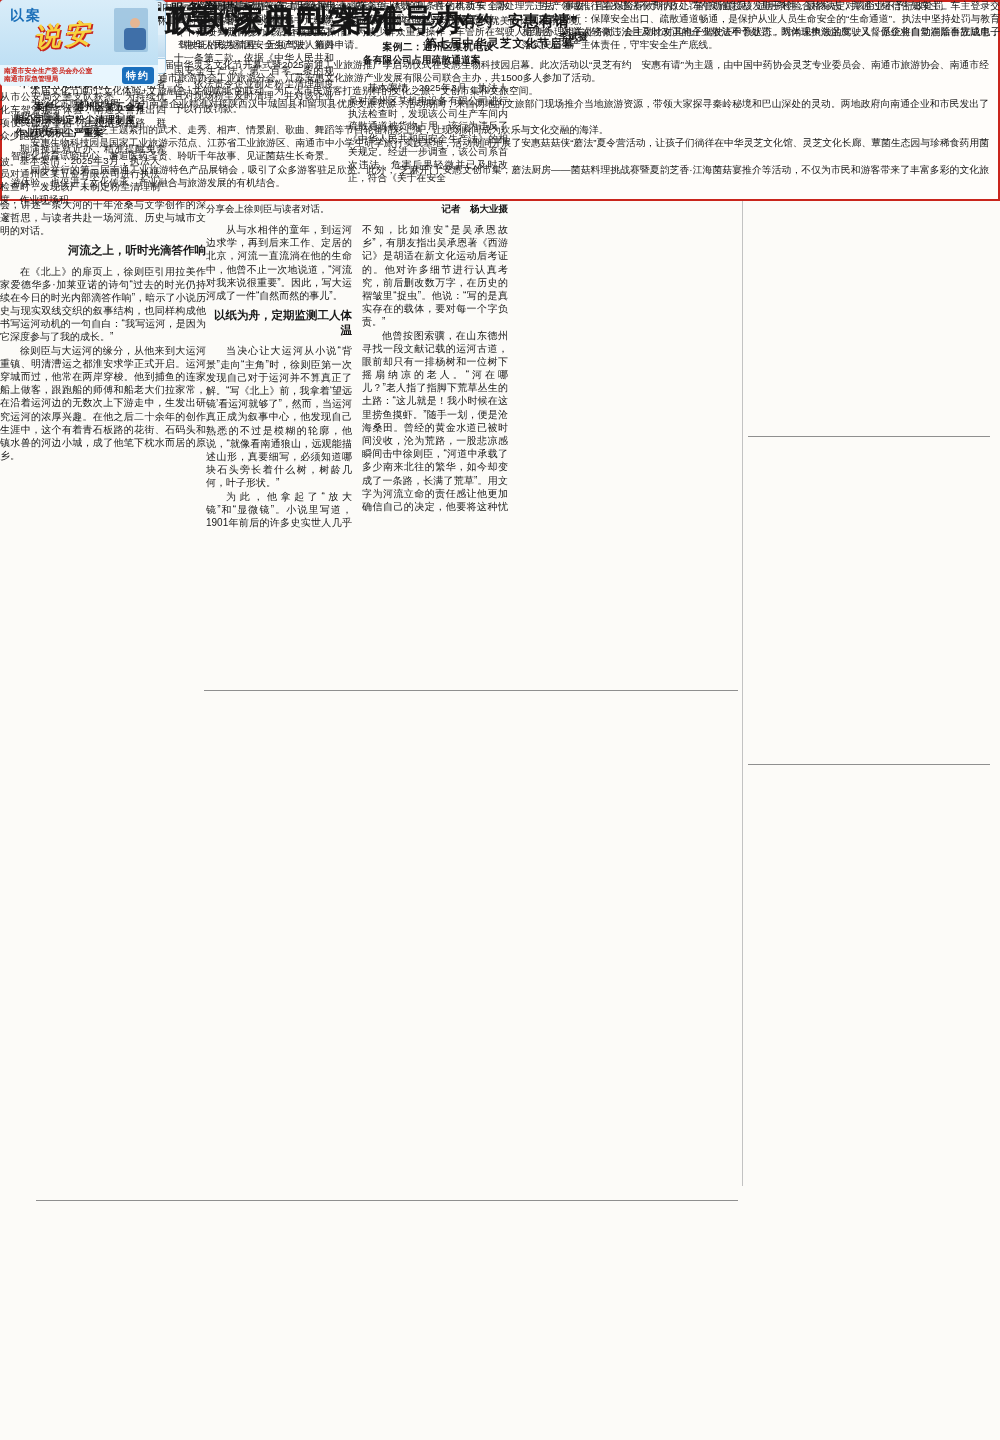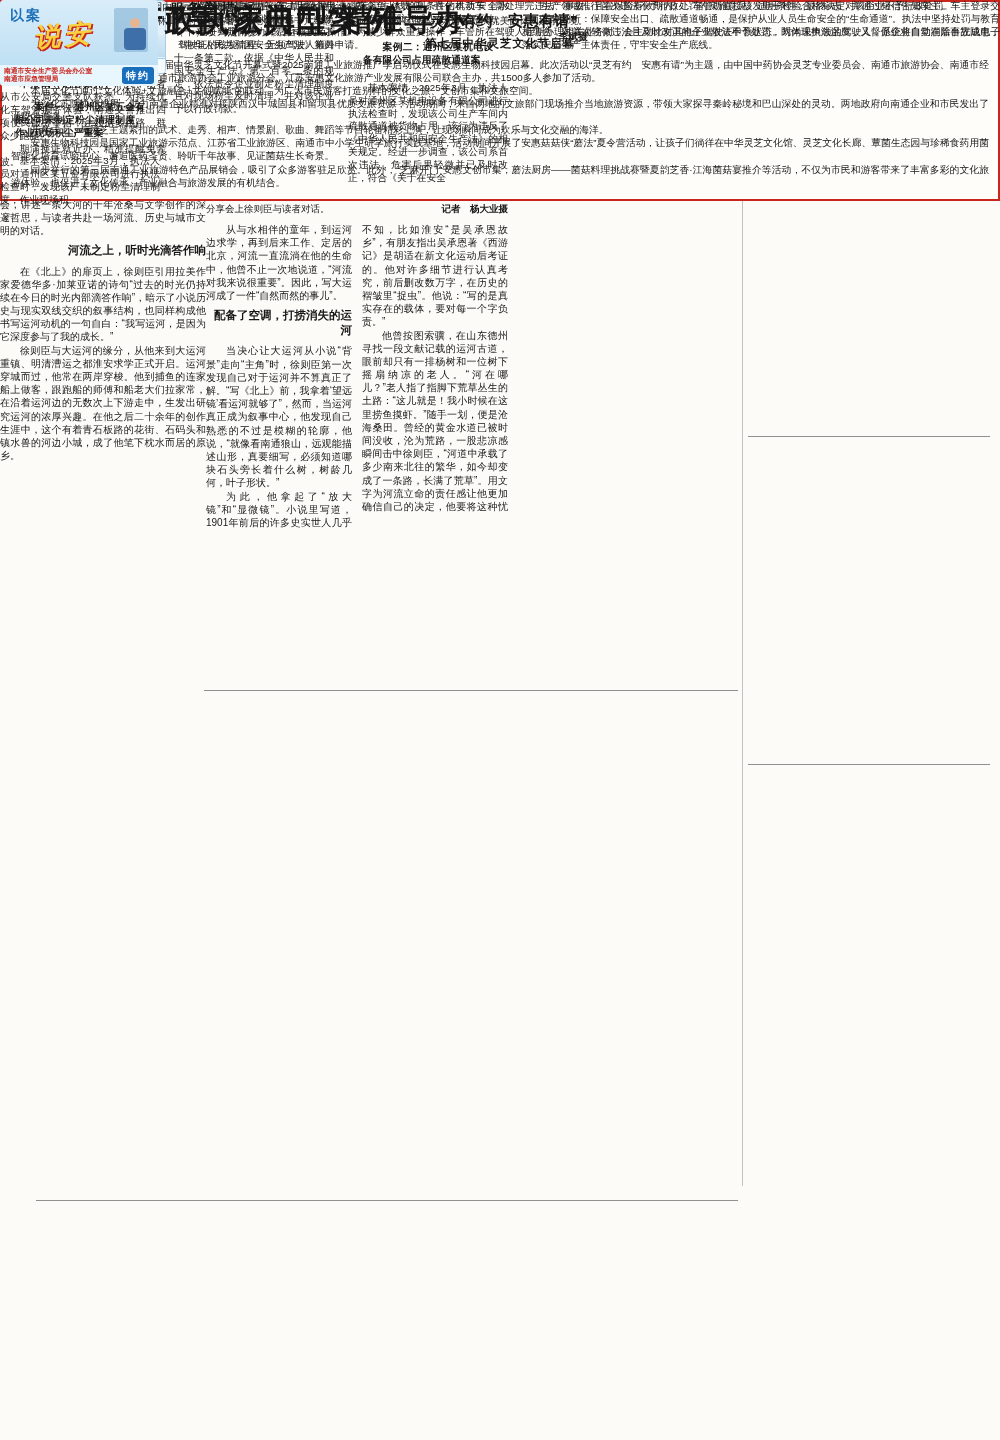--- a/index.html
+++ b/index.html
@@ -150,21 +150,21 @@
         <span class="ph-bodyp"></span>
       </div>
       <div class="m-cap">
         <span>分享会上徐则臣与读者对话。</span>
         <span class="cr">记者　杨大业摄</span>
       </div>
       <div class="m-cols bodytxt jt">
         <div>
             <p class="para">从与水相伴的童年，到运河边求学，再到后来工作、定居的北京，河流一直流淌在他的生命中，他曾不止一次地说道，“河流对我来说很重要”。因此，写大运河成了一件“自然而然的事儿”。</p>
           </div>
-        <div class="sub-in">配备了空调，打捞消失的运河</div>
+        <div class="sub-in">以纸为舟，定期监测工人体温</div>
         <div>
             <p class="para">当决心让大运河从小说“背景”走向“主角”时，徐则臣第一次发现自己对于运河并不算真正了解。“写《北上》前，我拿着‘望远镜’看运河就够了”，然而，当运河真正成为叙事中心，他发现自己熟悉的不过是模糊的轮廓，他说，“就像看南通狼山，远观能描述山形，真要细写，必须知道哪块石头旁长着什么树，树龄几何，叶子形状。”</p>
             <p class="para">为此，他拿起了“放大镜”和“显微镜”。小说里写道，1901年前后的许多史实世人几乎不知，比如淮安“是吴承恩故乡”，有朋友指出吴承恩著《西游记》是胡适在新文化运动后考证的。他对许多细节进行认真考究，前后删改数万字，在历史的褶皱里“捉虫”。他说：“写的是真实存在的载体，要对每一个字负责。”</p>
             <p class="para">他曾按图索骥，在山东德州寻找一段文献记载的运河古道，眼前却只有一排杨树和一位树下摇扇纳凉的老人。“河在哪儿？”老人指了指脚下荒草丛生的土路：“这儿就是！我小时候在这里捞鱼摸虾。”随手一划，便是沧海桑田。曾经的黄金水道已被时间没收，沦为荒路，一股悲凉感瞬间击中徐则臣，“河道中承载了多少南来北往的繁华，如今却变成了一条路，长满了荒草”。用文字为河流立命的责任感让他更加确信自己的决定，他要将这种忧患意识呈现出来，将消失的运河从时间里打捞出来。</p>
           </div>
 
       </div>
     </div>
     <div class="col5 bodytxt jt">
       <div class="clip" style="flex:1">

